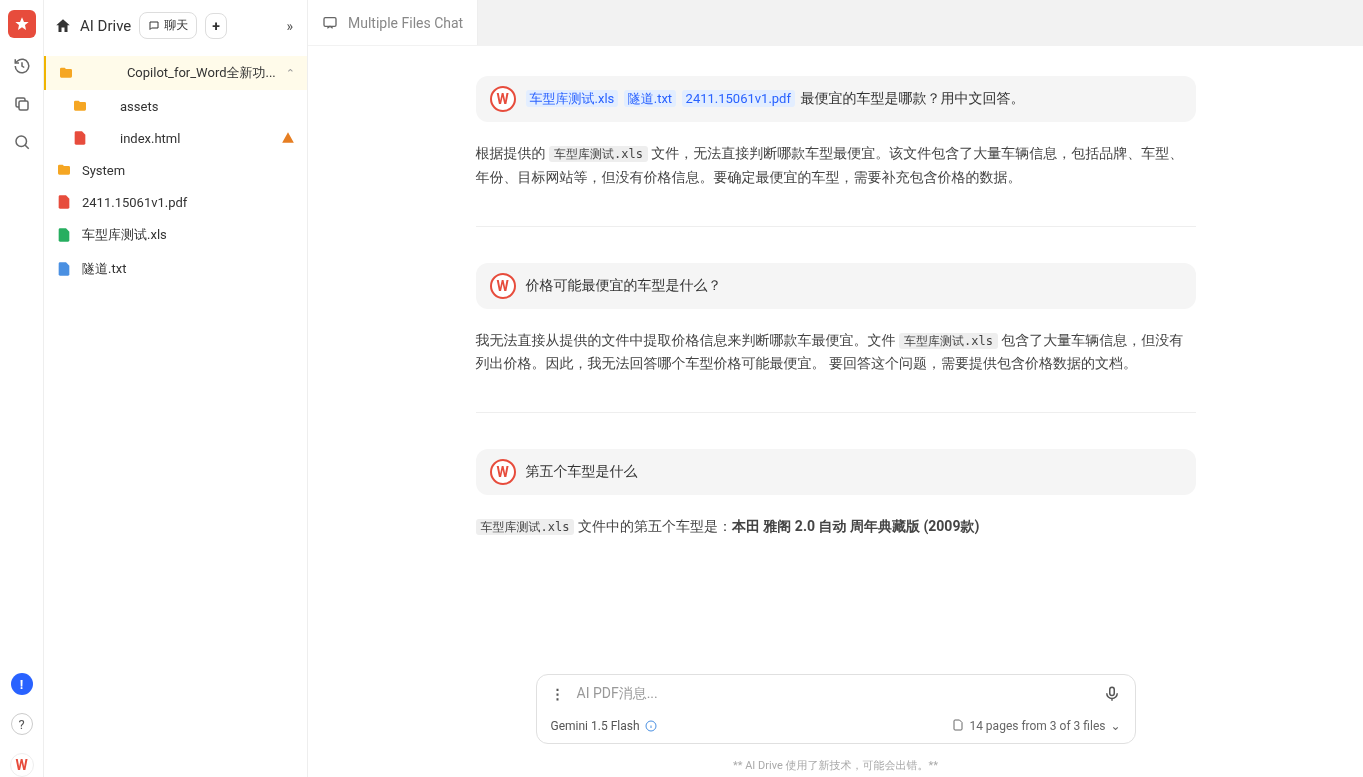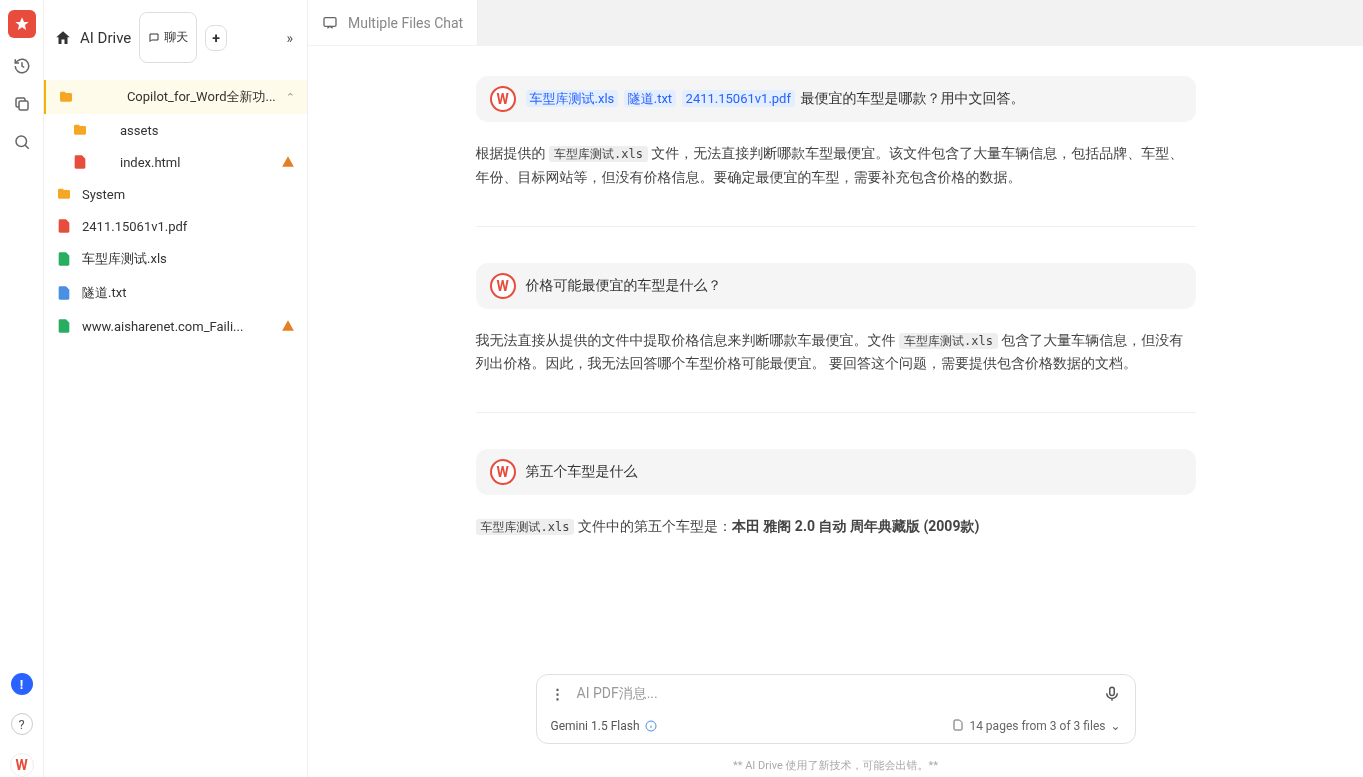--- a/index.html
+++ b/index.html
@@ -10,21 +10,21 @@
     .leftbar .ic { width: 20px; height: 20px; display: flex; align-items: center; justify-content: center; color: #666; cursor: pointer; }
     .leftbar .spacer { flex: 1; }
     .leftbar .badge-ic { width: 22px; height: 22px; background: #2962ff; border-radius: 50%; color: white; font-weight: bold; display:flex;align-items:center;justify-content:center; font-size:13px; }
     .leftbar .help-ic { width: 22px; height: 22px; border: 1px solid #ccc; border-radius: 50%; color: #555; display:flex;align-items:center;justify-content:center; font-size:13px; }
     .leftbar .w-ic { width: 24px; height: 24px; background: #fff; border:1px solid #eee; border-radius: 50%; color: #e74c3c; display:flex;align-items:center;justify-content:center; font-weight: bold; font-size:14px; }
     
     .sidebar { width: 264px; border-right: 1px solid #eee; display: flex; flex-direction: column; }
     .sidebar-header { display: flex; align-items: center; padding: 12px 10px; gap: 8px; border-bottom: 1px solid transparent; }
     .sidebar-header .home-ic { width: 18px; height: 18px; color: #333; }
     .sidebar-header .title { font-weight: 400; font-size: 15px; flex: 0 0 auto; }
-    .chip { border: 1px solid #ddd; border-radius: 8px; padding: 16px 8px; font-size: 12px; display: flex; align-items: center; gap: 4px; cursor: pointer; background:#fff; }
+    .chip { border: 1px solid #ddd; border-radius: 8px; padding: 4px 8px; font-size: 12px; display: flex; align-items: center; gap: 4px; cursor: pointer; background:#fff; }
     .chip.plus { padding: 4px 6px; font-size: 14px; font-weight: bold; }
     .sidebar-header .more { margin-left: auto; padding: 0 4px; color: #555; }
     
     .tree { flex: 1; overflow: auto; padding: 4px 0; }
     .tree-item { display: flex; align-items: center; padding: 8px 12px; gap: 10px; cursor: pointer; font-size: 13px; }
     .tree-item.expanded { border-left: 2px solid #f0b400; background: #fffbea; text-align: right; }
     .tree-item.child { padding-left: 28px; gap: 32px; }
     .tree-item .fname { flex: 1; overflow: hidden; text-overflow: ellipsis; white-space: nowrap; }
     .folder-ic { color: #f5a623; }
     .pdf-ic { color: #e74c3c; }
@@ -155,29 +155,20 @@
       <svg class="xls-ic" width="16" height="16" viewBox="0 0 24 24" fill="currentColor">
           <path d="M6 2h9l5 5v13a2 2 0 0 1-2 2H6a2 2 0 0 1-2-2V4a2 2 0 0 1 2-2z"></path>
         </svg>
       <span class="fname">车型库测试.xls</span>
     </div>
     <div class="tree-item">
       <svg class="txt-ic" width="16" height="16" viewBox="0 0 24 24" fill="currentColor">
           <path d="M6 2h9l5 5v13a2 2 0 0 1-2 2H6a2 2 0 0 1-2-2V4a2 2 0 0 1 2-2z"></path>
         </svg>
       <span class="fname">隧道.txt</span>
-    </div>
-    <div class="tree-item">
-      <svg class="xls-ic" width="16" height="16" viewBox="0 0 24 24" fill="currentColor">
-          <path d="M6 2h9l5 5v13a2 2 0 0 1-2 2H6a2 2 0 0 1-2-2V4a2 2 0 0 1 2-2z"></path>
-        </svg>
-      <span class="fname">www.aisharenet.com_Faili...</span>
-      <svg class="warn-ic" width="14" height="14" viewBox="0 0 24 24" fill="currentColor">
-          <path d="M12 2L2 20h20zM12 9v5m0 2v1"></path>
-        </svg>
     </div>
   </div>
 </div>
 
 <div class="main">
   <div class="main-header">
     <div class="mh-left">
       <svg class="chat-ic" width="16" height="16" viewBox="0 0 24 24" fill="none" stroke="currentColor" stroke-width="2">
           <rect x="3" y="4" width="18" height="13" rx="2"></rect>
           <path d="M8 20l4-3 4 3"></path>

